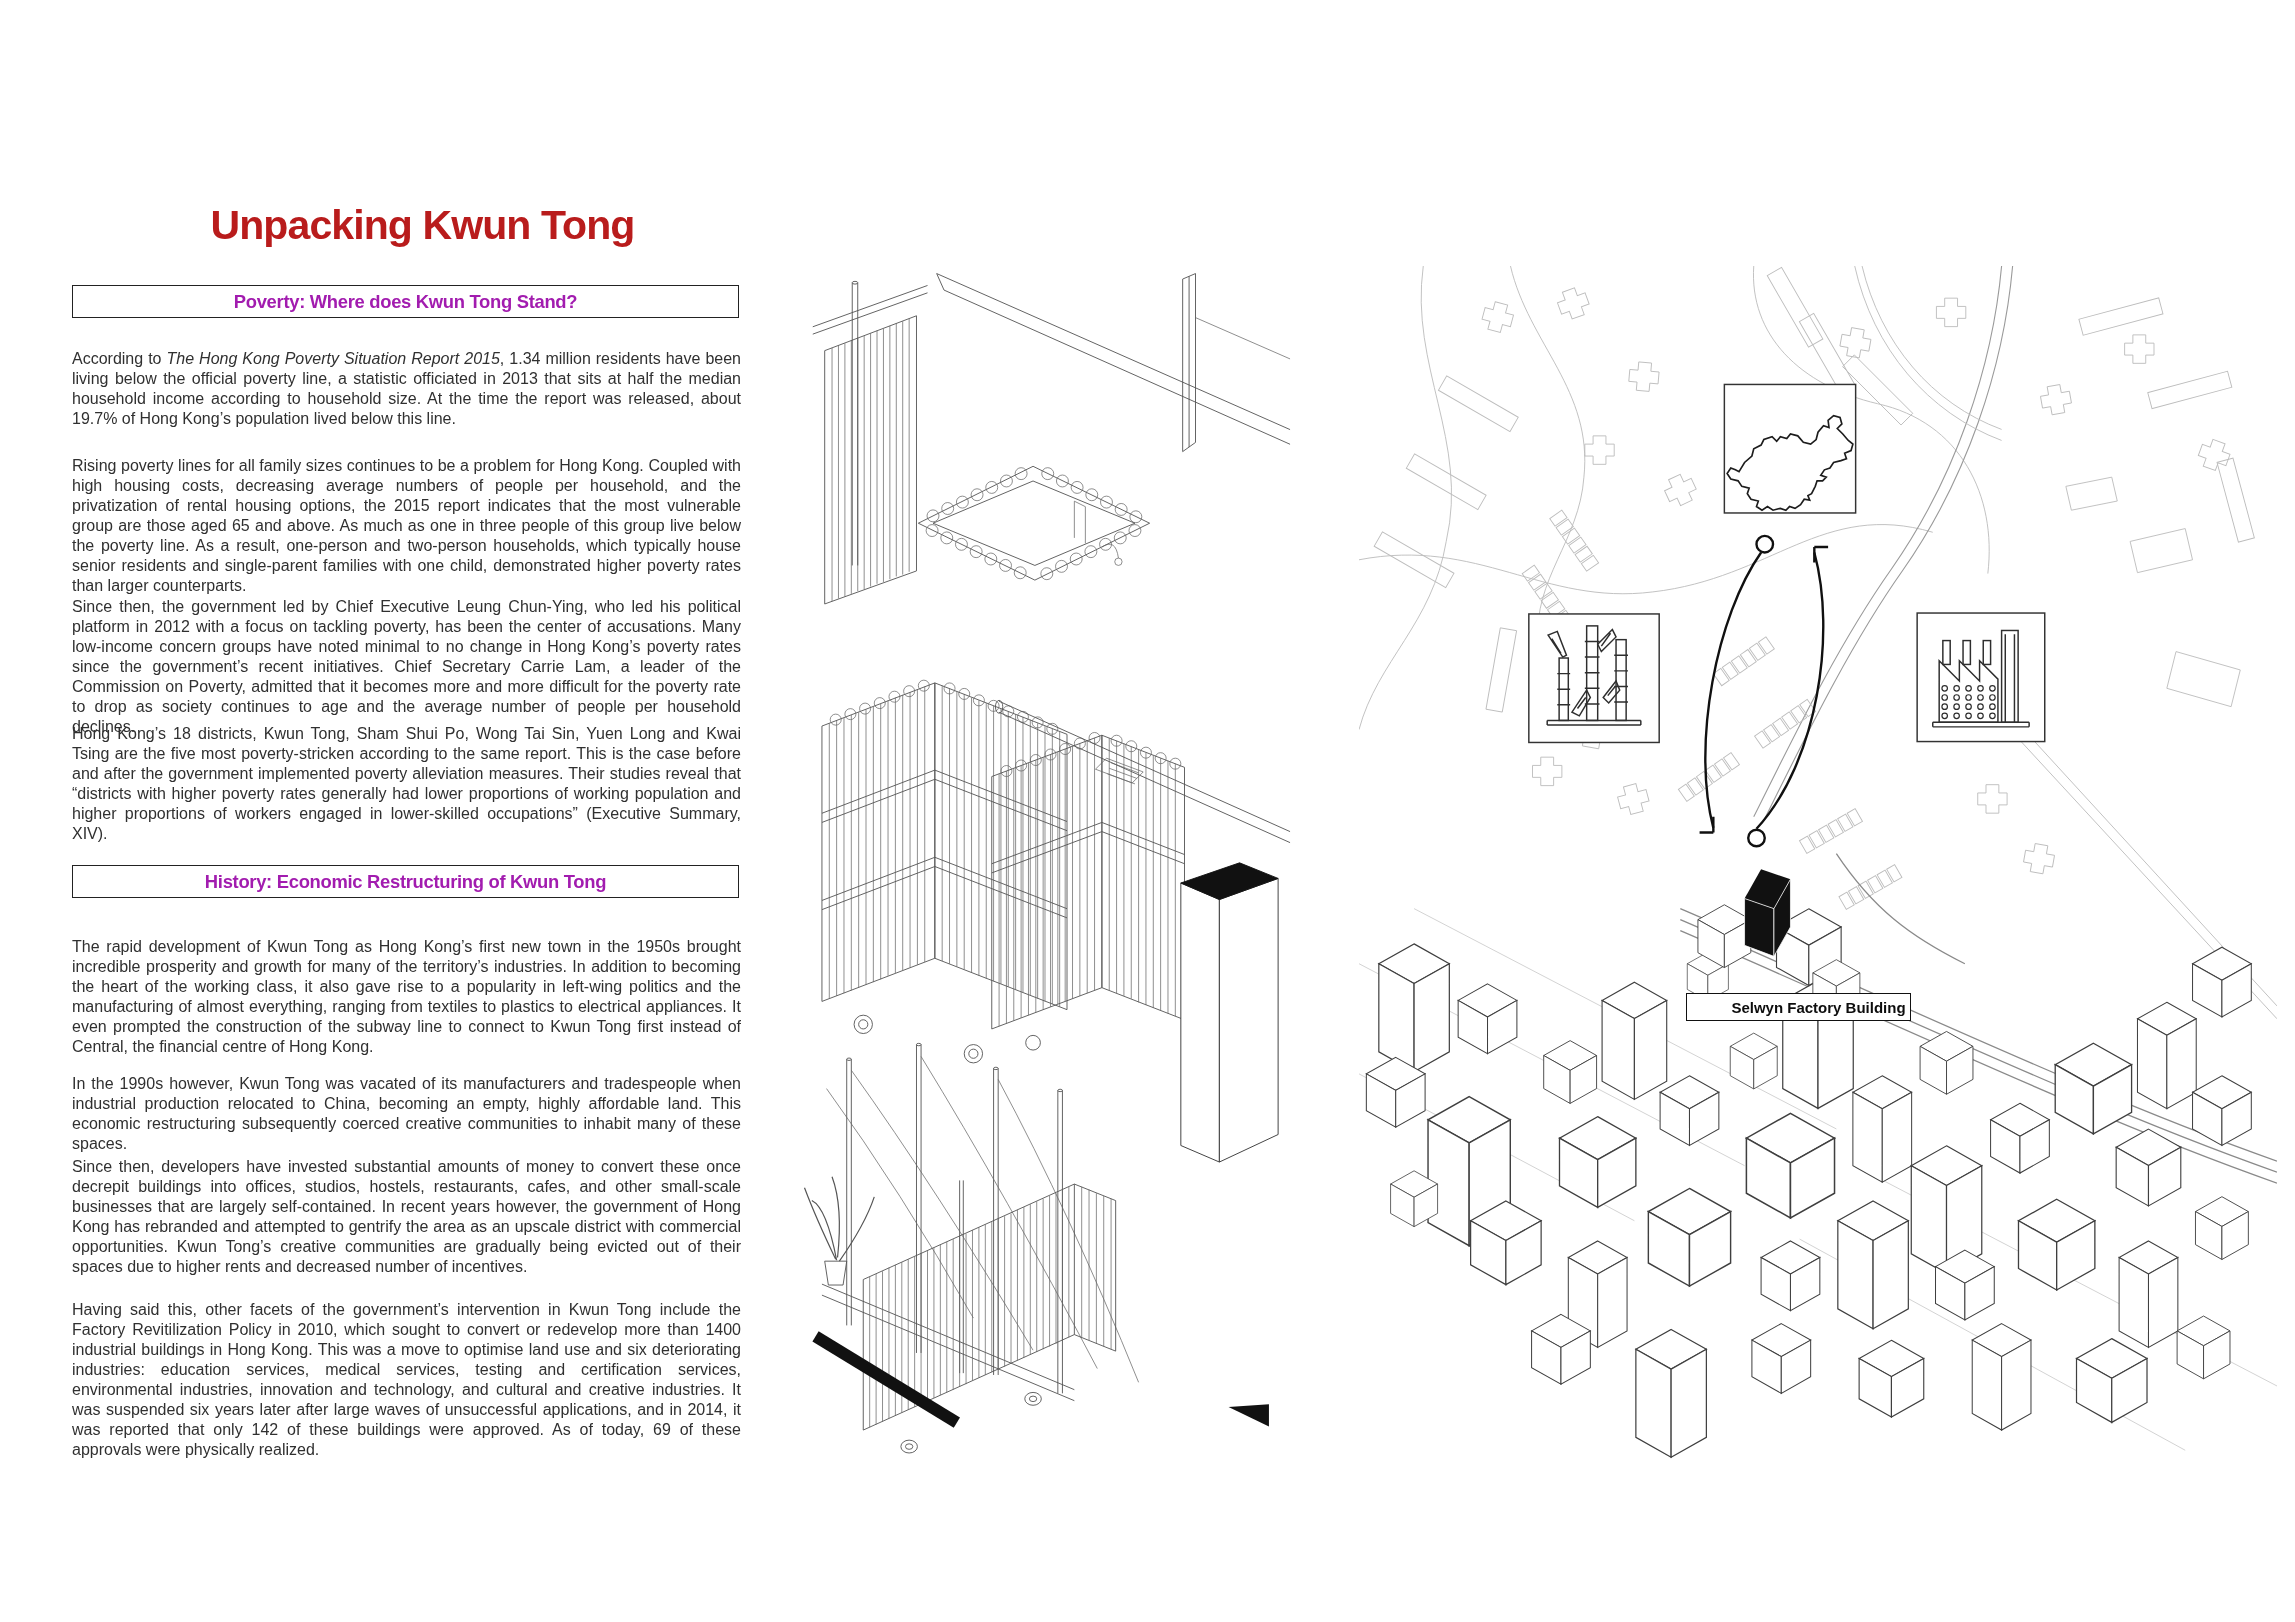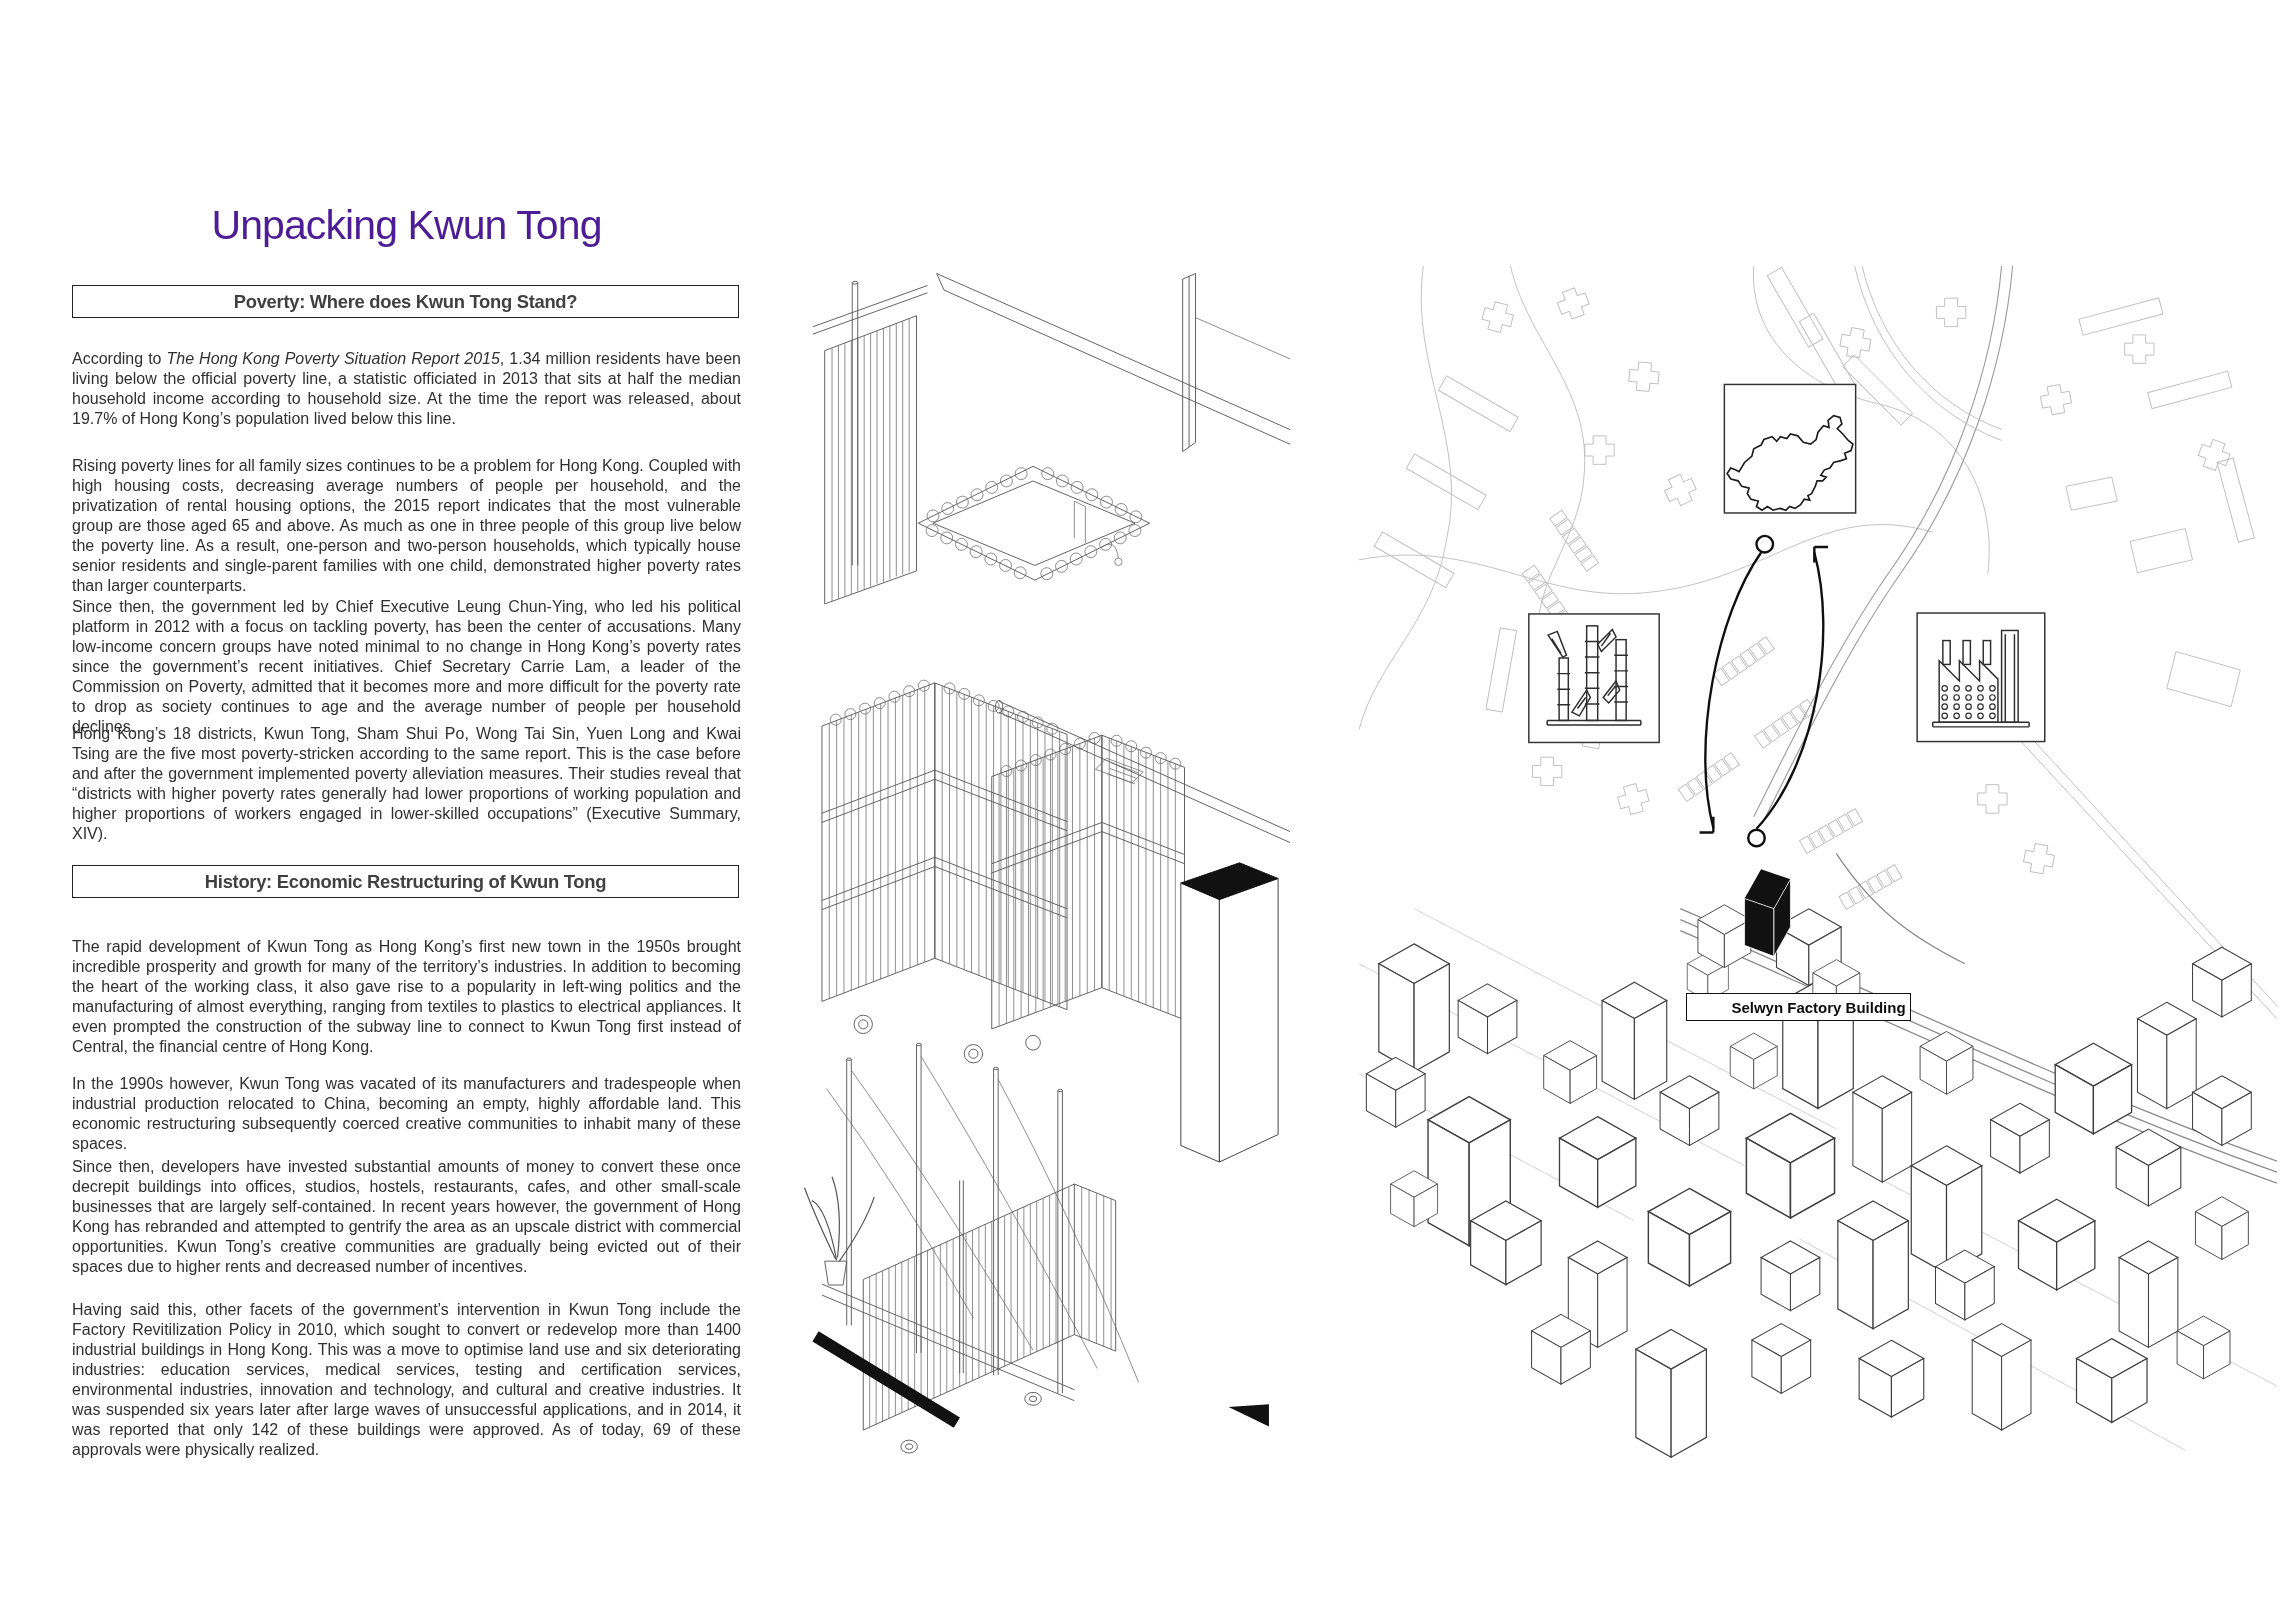--- a/index.html
+++ b/index.html
@@ -1,22 +1,22 @@
 <!DOCTYPE html>
 <html style="font-size:14.7px"><head>
 <meta charset="utf-8">
 <style>
   html,body{margin:0;padding:0;background:#e8e8e8;}
   .page{position:relative;width:2296px;height:1623px;background:#ffffff;overflow:hidden;
         font-family:"Liberation Sans", sans-serif;color:#2b2b2b;}
-  .page-title{position:absolute;left:72px;top:202px;width:669px;text-align:center;
-        font-size:41px;font-weight:normal;letter-spacing:-0.9px;color:#4c1d95;white-space:nowrap;}
+  .page-title{position:absolute;left:88px;top:202px;width:669px;text-align:center;
+        font-size:41px;font-weight:bold;letter-spacing:-0.9px;color:#b91c1c;white-space:nowrap;}
   .secbox{position:absolute;left:72px;width:665px;height:31px;border:1.8px solid #222;
         display:flex;align-items:center;justify-content:center;background:#fff;}
-  .secbox span{font-size:18.4px;font-weight:bold;color:#404040;letter-spacing:-0.3px;}
+  .secbox span{font-size:18.4px;font-weight:bold;color:#a21caf;letter-spacing:-0.3px;}
   .para{position:absolute;left:72px;width:669px;text-align:justify;font-size:16px;
         line-height:20px;color:#303030;margin:0;}
   .para i{font-style:italic;}
   .illus{position:absolute;}
   .bldg-label{position:absolute;left:1686px;top:993px;width:183px;height:26px;border:1.8px solid #111;
         background:#fff;display:flex;align-items:center;justify-content:center;z-index:5;padding-left:40px;}
   .bldg-label span{font-size:15px;font-weight:bold;color:#0d0d0d;white-space:nowrap;}
   svg{display:block;}
   .ln{stroke:#555;stroke-width:1;fill:none;}
   .ln2{stroke:#666;stroke-width:0.8;fill:none;}

